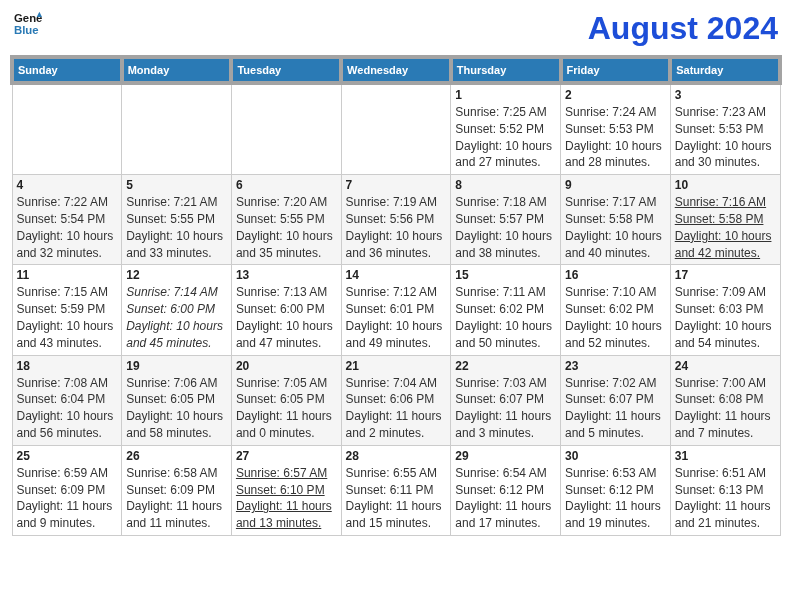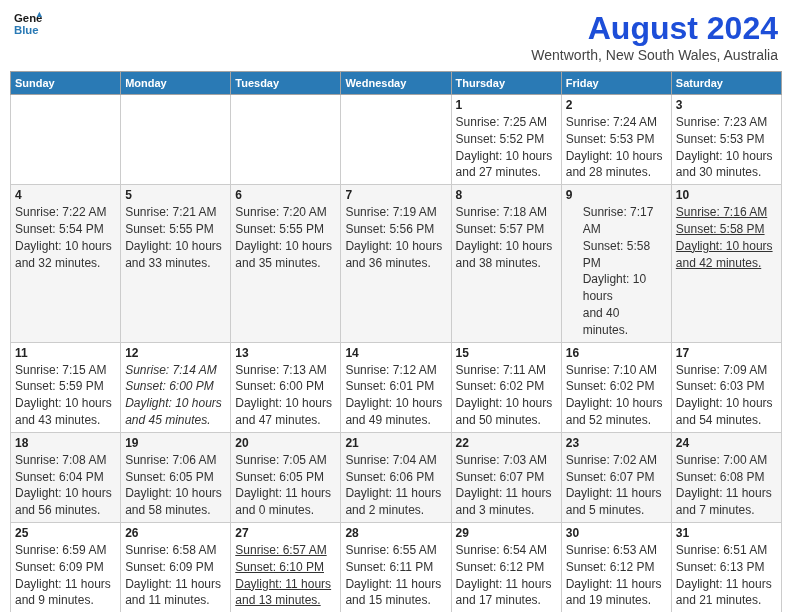--- a/index.html
+++ b/index.html
@@ -43,21 +43,21 @@
       border-collapse: collapse;
       font-size: 10px;
     }
     .calendar th {
       background: #2a7ab5;
       color: #fff;
       padding: 5px 4px;
       text-align: left;
       font-size: 11px;
       font-weight: bold;
-      border: 1px solid #a3a3a3;
+      border: 4px solid #a3a3a3;
     }
     .calendar td {
       vertical-align: top;
       border: 1px solid #ccc;
       padding: 3px 4px;
       width: calc(100%/7);
       height: 82px;
       background: #fff;
     }
     .calendar tr:nth-child(even) td {
@@ -85,21 +85,20 @@
 <div class="header">
   <div class="logo">
     <svg class="logo-icon" viewBox="0 0 32 32">
       <text x="0" y="14" font-size="13" font-weight="bold" fill="#1a1a1a">General</text>
       <text x="0" y="27" font-size="13" font-weight="bold" fill="#2a7ab5">Blue</text>
       <polygon points="26,8 32,8 29,2" fill="#2a7ab5"></polygon>
     </svg>
   </div>
   <div class="title-block">
     <div class="month-year">August 2024</div>
-    <div class="location">Wentworth, New South Wales, Australia</div>
   </div>
 </div>
 
 <table class="calendar">
   <thead>
     <tr id="header-row">
         <th>Sunday</th>
         <th>Monday</th>
         <th>Tuesday</th>
         <th>Wednesday</th>
@@ -167,21 +166,21 @@
         </td>
         <td>
           <span class="day-num">8</span>
           <div class="day-info" style="white-space: pre-line;">Sunrise: 7:18 AM
 Sunset: 5:57 PM
 Daylight: 10 hours
 and 38 minutes.</div>
         </td>
         <td>
           <span class="day-num">9</span>
-          <div class="day-info" style="white-space: pre-line; margin-left: 17px;">Sunrise: 7:17 AM
+          <div class="day-info" style="white-space: pre-line;">Sunrise: 7:17 AM
 Sunset: 5:58 PM
 Daylight: 10 hours
 and 40 minutes.</div>
         </td>
         <td>
           <span class="day-num">10</span>
           <div class="day-info" style="white-space: pre-line; text-decoration: underline;">Sunrise: 7:16 AM
 Sunset: 5:58 PM
 Daylight: 10 hours
 and 42 minutes.</div>

